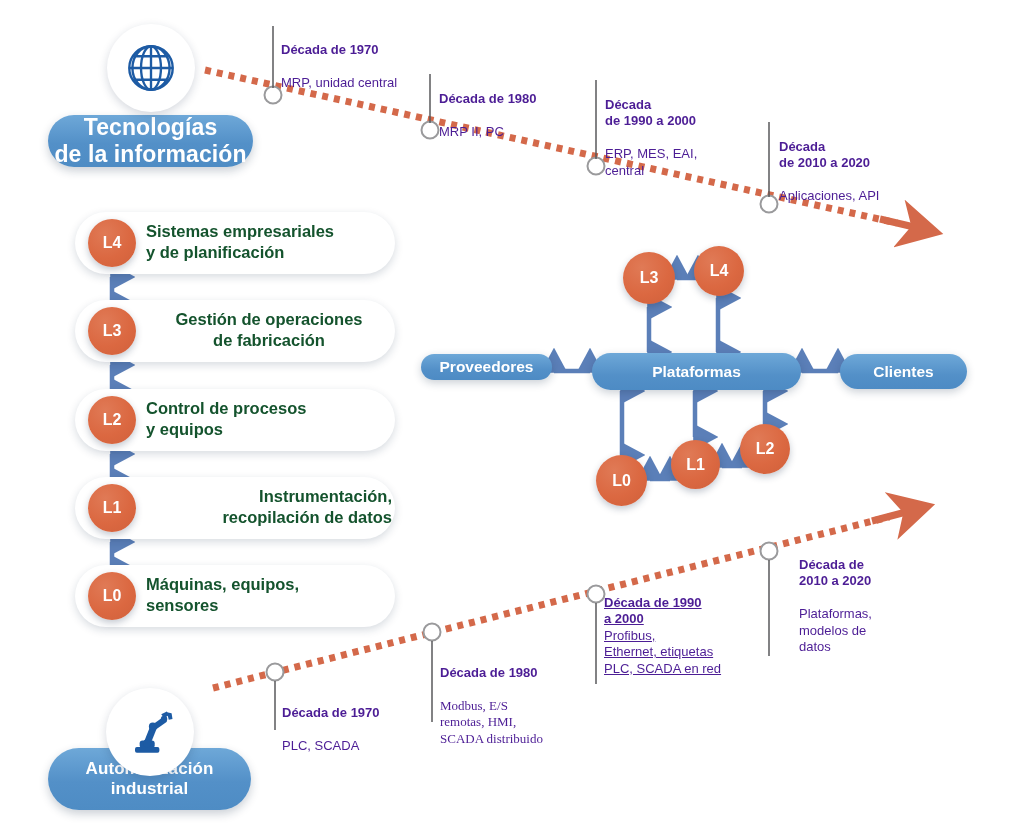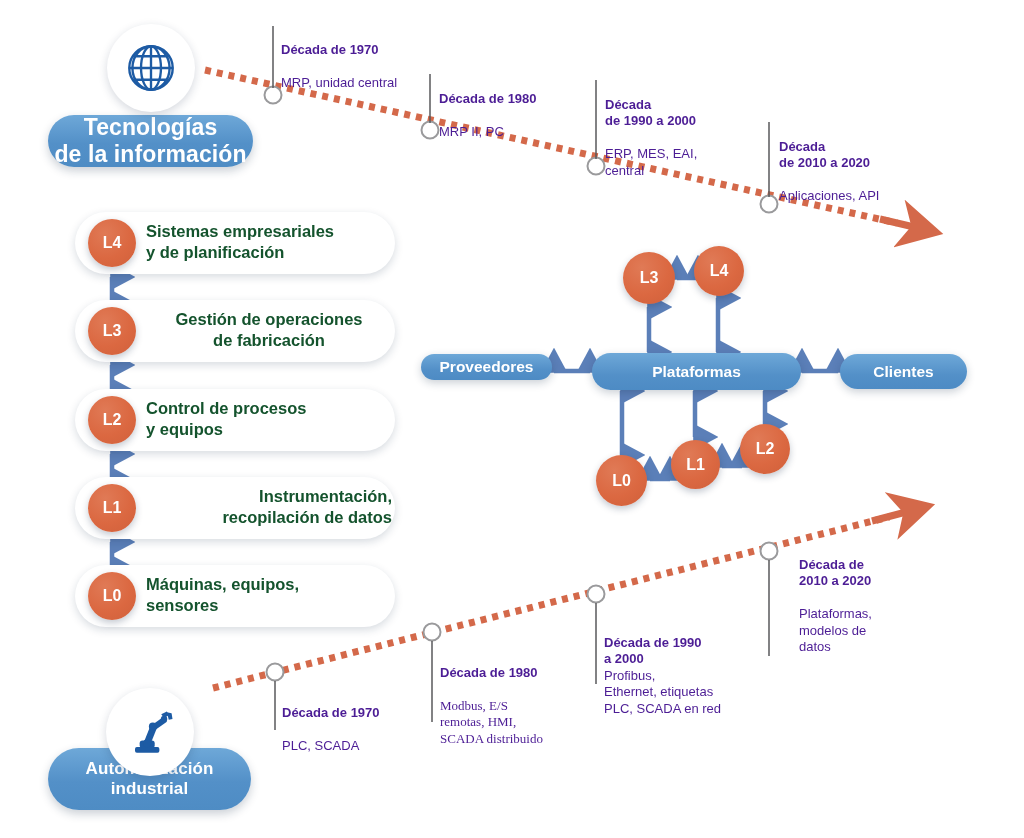--- a/index.html
+++ b/index.html
@@ -224,21 +224,21 @@
   <div class="tl-note" style="left:282px;top:688px;width:160px;">
     <b>Década de 1970</b><br>
     <span>PLC, SCADA</span>
   </div>
   <div class="tl-note" style="left:440px;top:648px;width:160px;">
     <b>Década de 1980</b><br>
     <span style="white-space: pre-line; font-family: Liberation Serif, serif;">Modbus, E/S
 remotas, HMI,
 SCADA distribuido</span>
   </div>
-  <div class="tl-note" style="left:604px;top:618px;width:160px;">
+  <div class="tl-note" style="left:604px;top:578px;width:160px;text-decoration:underline;">
     <b style="white-space: pre-line;">Década de 1990
 a 2000</b>
     <span style="white-space: pre-line;">Profibus,
 Ethernet, etiquetas
 PLC, SCADA en red</span>
   </div>
   <div class="tl-note" style="left:779px;top:540px;width:130px;margin-left:20px;">
     <b style="white-space: pre-line;">Década de
 2010 a 2020</b><br>
     <span style="white-space: pre-line;">Plataformas,

